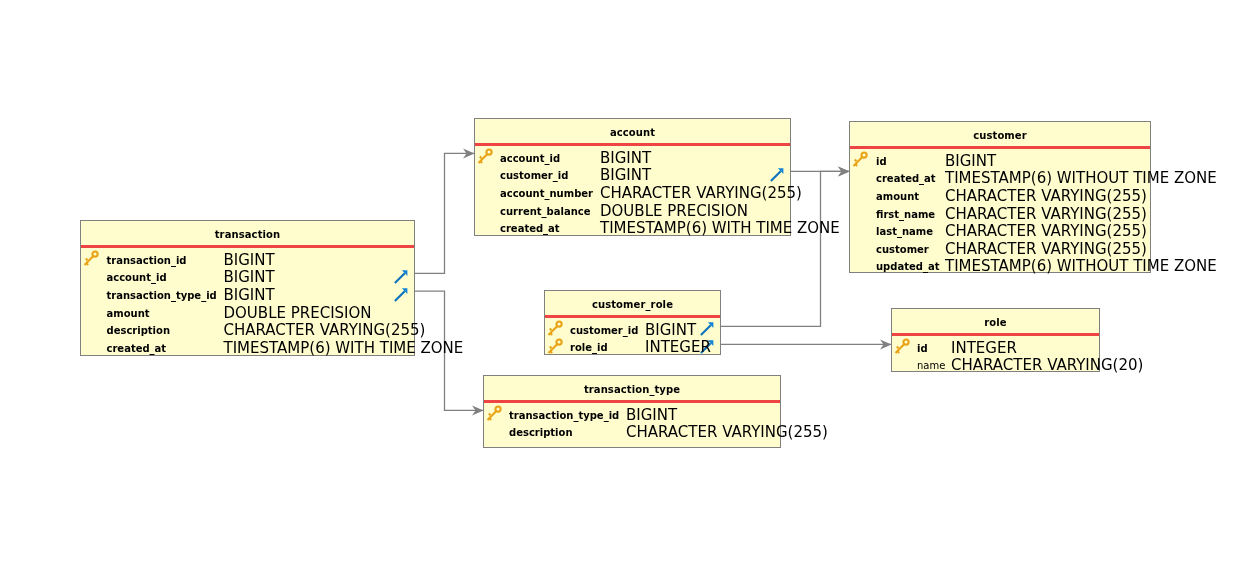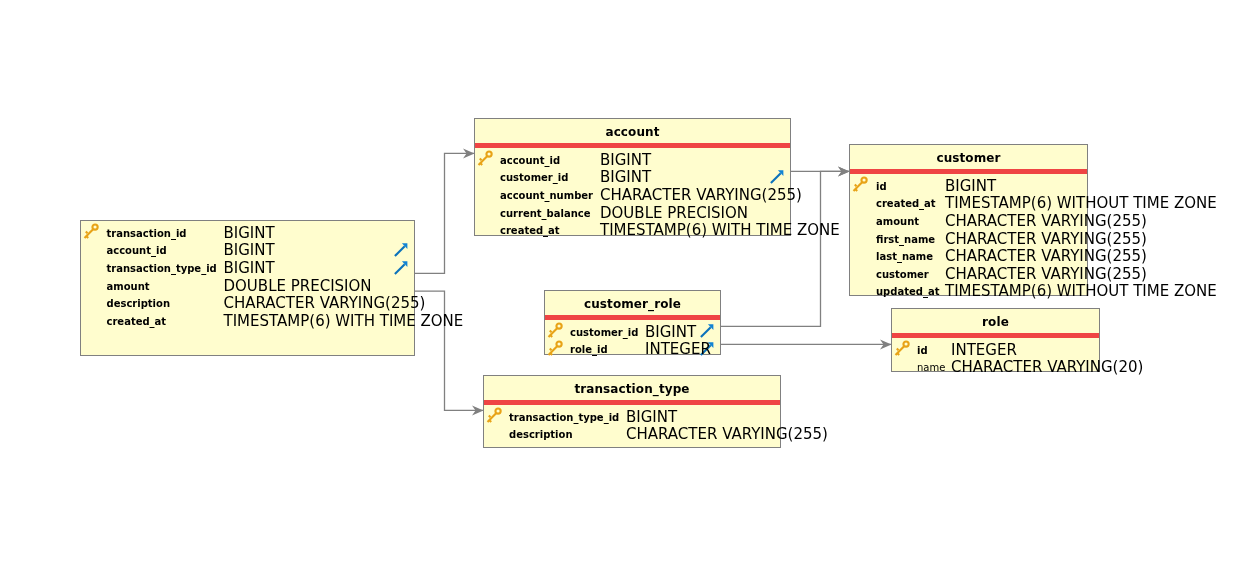--- a/index.html
+++ b/index.html
@@ -14,22 +14,22 @@
   #edges { position:absolute; left:0; top:0; width:1253px; height:566px; }
   .edge-line { fill:none; stroke:#808080; stroke-width:1.3; }
   .edge-head { fill:#808080; stroke:none; }
   .table-node {
     position:absolute; box-sizing:border-box;
     border:1px solid #808080;
     background:#fffdce;
   }
   .table-title {
     height:24px; line-height:27px; text-align:center;
-    border-bottom:5px solid #ef4444;
-    font-weight:bold; font-size:12px; color:#000000;
+    border-bottom:3px solid #ef4444;
+    font-weight:bold; font-size:10px; color:#000000;
     letter-spacing:0.1px;
   }
   .table-body { position:relative; padding-top:3.9px; }
   .col-row { position:relative; height:17.6px; }
   .col-name { position:absolute; top:0; font-size:10px; color:#000000;
               white-space:nowrap; line-height:17.6px; }
   .col-name.req { font-weight:bold; }
   .col-type { position:absolute; top:0; font-size:15px; color:#000000;
               white-space:nowrap; line-height:17.6px; }
   .pk-icon { position:absolute; left:1.4px; top:-1.9px; width:18px; height:18px; }
@@ -57,20 +57,21 @@
       <path class="edge-line" d="M720.5,326.4 L820.5,326.4 L820.5,171.4 L849.5,171.4"></path>
       <path class="edge-head" d="M849.5,171.4 L838,166.4 L841.5,171.4 L838,176.4 Z"></path>
     </g>
     <g>
       <path class="edge-line" d="M720.5,344.4 L891.5,344.4"></path>
       <path class="edge-head" d="M891.5,344.4 L880,339.4 L883.5,344.4 L880,349.4 Z"></path>
     </g>
   </svg>
 
   <div class="table-node" style="left:80px;top:220px;width:335px;height:136px">
+    <div class="table-title">transaction</div>
     <div class="table-body">
       <div class="col-row">
         <span class="pk-icon"><svg viewBox="0 0 18 18" width="18" height="18" aria-hidden="true">
               <g fill="none" stroke="#e8a317" stroke-width="2.1" stroke-linecap="butt">
                 <circle cx="13.05" cy="4.05" r="2.62"></circle>
                 <path d="M11.1 6.3 L2.5 14.9"></path>
                 <path d="M5.5 10.3 L3.8 8.6"></path>
                 <path d="M4.4 13.3 L6.2 15.1"></path>
               </g>
             </svg></span>
@@ -139,21 +140,21 @@
         <span class="col-name req" style="left:25px">current_balance</span>
         <span class="col-type" style="left:125px">DOUBLE PRECISION</span>
       </div>
       <div class="col-row">
         <span class="col-name req" style="left:25px">created_at</span>
         <span class="col-type" style="left:125px">TIMESTAMP(6) WITH TIME ZONE</span>
       </div>
     </div>
   </div>
 
-  <div class="table-node" style="left:849px;top:144px;width:239px;height:152px">
+  <div class="table-node" style="left:849px;top:121px;width:302px;height:152px">
     <div class="table-title">customer</div>
     <div class="table-body">
       <div class="col-row">
         <span class="pk-icon"><svg viewBox="0 0 18 18" width="18" height="18" aria-hidden="true">
               <g fill="none" stroke="#e8a317" stroke-width="2.1" stroke-linecap="butt">
                 <circle cx="13.05" cy="4.05" r="2.62"></circle>
                 <path d="M11.1 6.3 L2.5 14.9"></path>
                 <path d="M5.5 10.3 L3.8 8.6"></path>
                 <path d="M4.4 13.3 L6.2 15.1"></path>
               </g>

